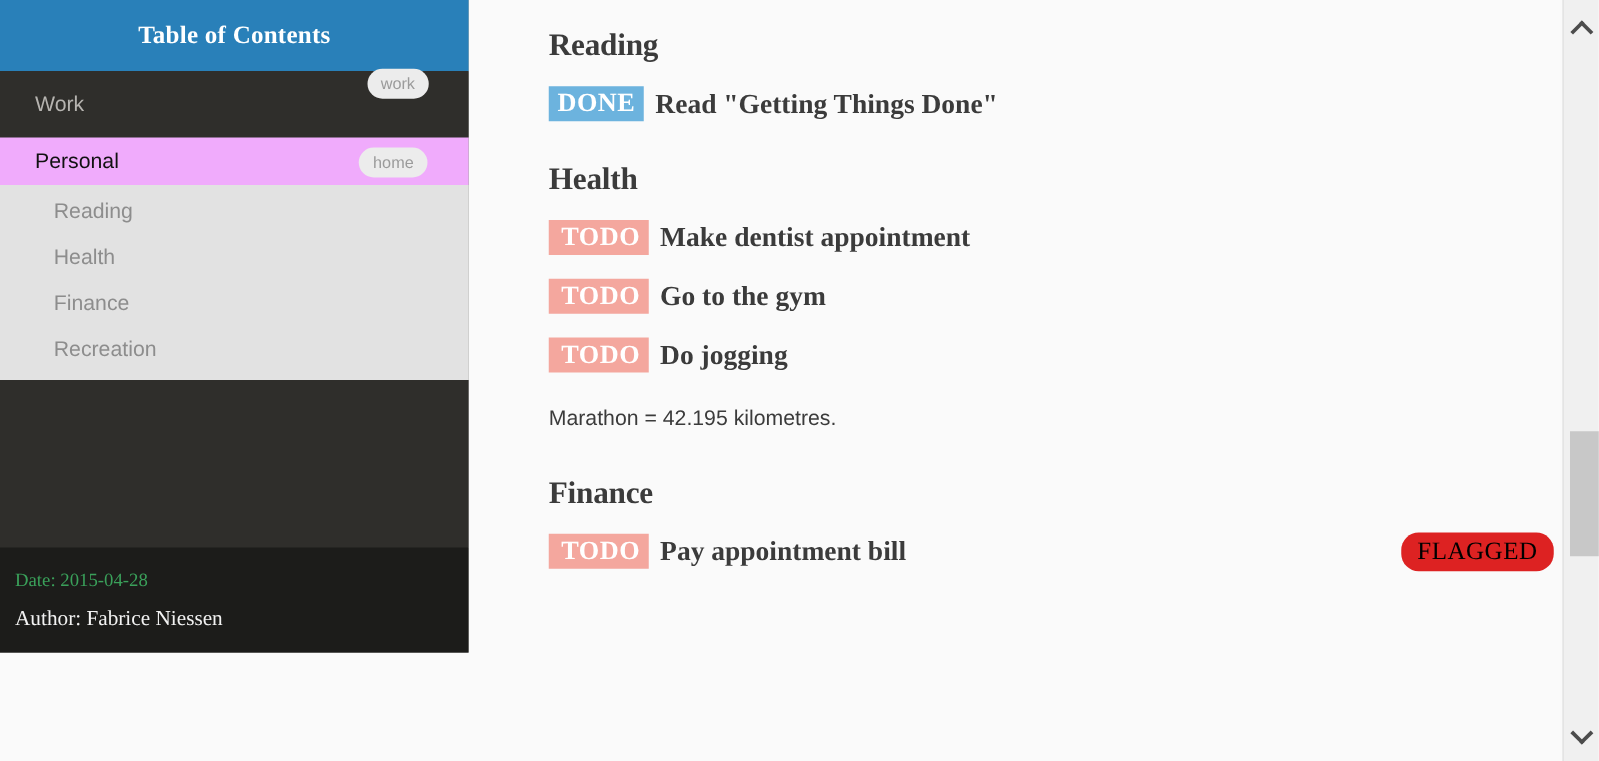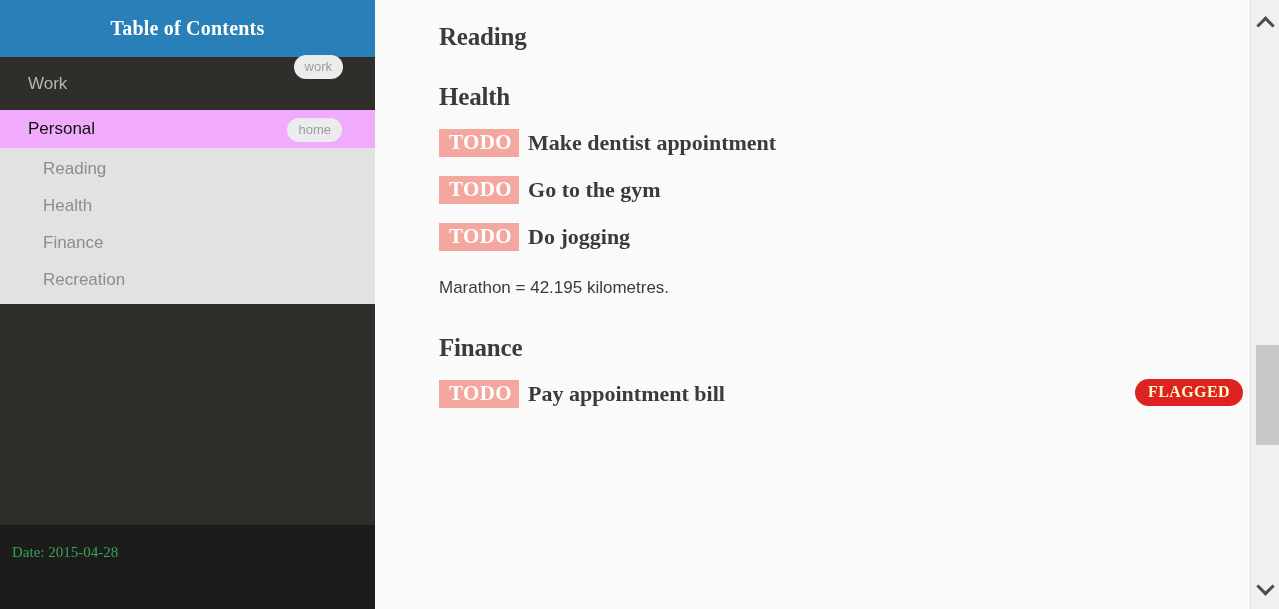--- a/index.html
+++ b/index.html
@@ -6,21 +6,21 @@
   html, body {
     width:1279px; height:609px;
     overflow:hidden;
     background:#fafafa;
     font-family:"Liberation Sans", sans-serif;
   }
   #app { position:relative; width:1279px; height:609px; display:flex; }
 
   
   #sidebar {
-    width:375px; height:609px;
+    width:375px; height:522px;
     background:#2f2e2b;
     display:flex; flex-direction:column;
     flex:0 0 375px;
     position:relative;
   }
   #toc-header {
     height:57px;
     background:#2980b9;
     color:#ffffff;
     display:flex; align-items:center; justify-content:center;
@@ -131,24 +131,24 @@
     font-family:"Liberation Sans", sans-serif;
     font-size:17px;
     color:#3b3b3b;
     margin:24px 0 0 0;
     line-height:1.4;
   }
 
   .flag-pill {
     position:absolute;
     background:#dd2222;
-    color:#fef9c3;
-    font-family:"Liberation Serif", serif;
-    font-weight:bold;
-    font-size:16px;
+    color:#000000;
+    font-family:"Liberation Serif", serif;
+    font-weight:normal;
+    font-size:20px;
     letter-spacing:.4px;
     border-radius:14px;
     padding:5px 13px 6px 13px;
     line-height:1;
   }
 
   
   #scrollbar {
     position:absolute;
     top:0; right:0;
@@ -217,28 +217,33 @@
       </div>
       <div class="toc-row sub">
         <span>Recreation</span>
       </div>
     </div>
 
     <div id="toc-spacer"></div>
 
     <div id="toc-footer">
       <div id="toc-date">Date: 2015-04-28</div>
+      <div id="toc-author">Author: Fabrice Niessen</div>
     </div>
 
   </div>
 
   <div id="content">
 
     <h2 class="sec-head head-reading">Reading</h2>
 
+    <div class="todo-line">
+      <span class="badge done">DONE</span>
+      <span>Read "Getting Things Done"</span>
+    </div>
 
     <h2 class="sec-head head-health">Health</h2>
 
     <div class="todo-line">
       <span class="badge todo">TODO</span>
       <span>Make dentist appointment</span>
     </div>
 
     <div class="todo-line">
       <span class="badge todo">TODO</span>

